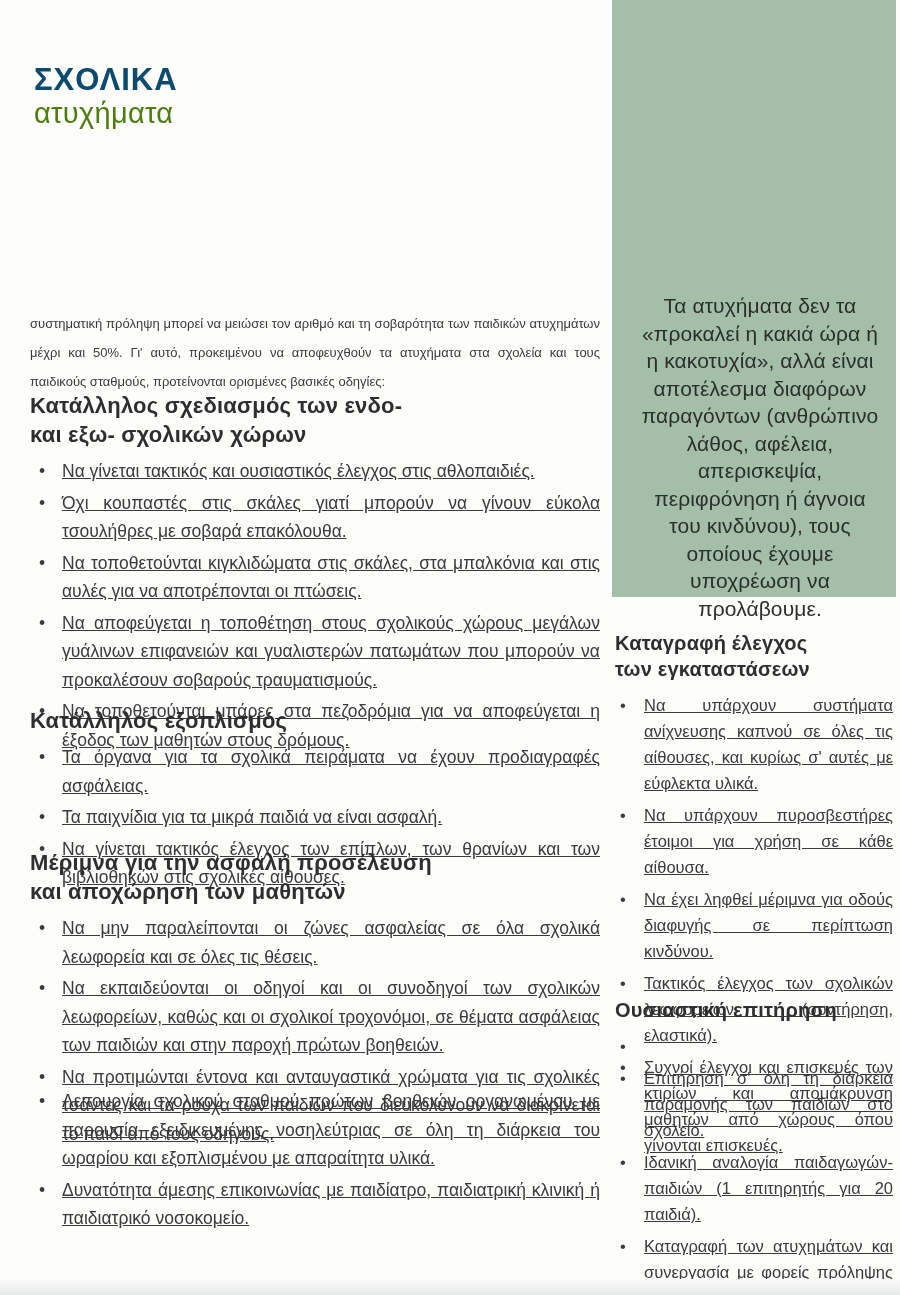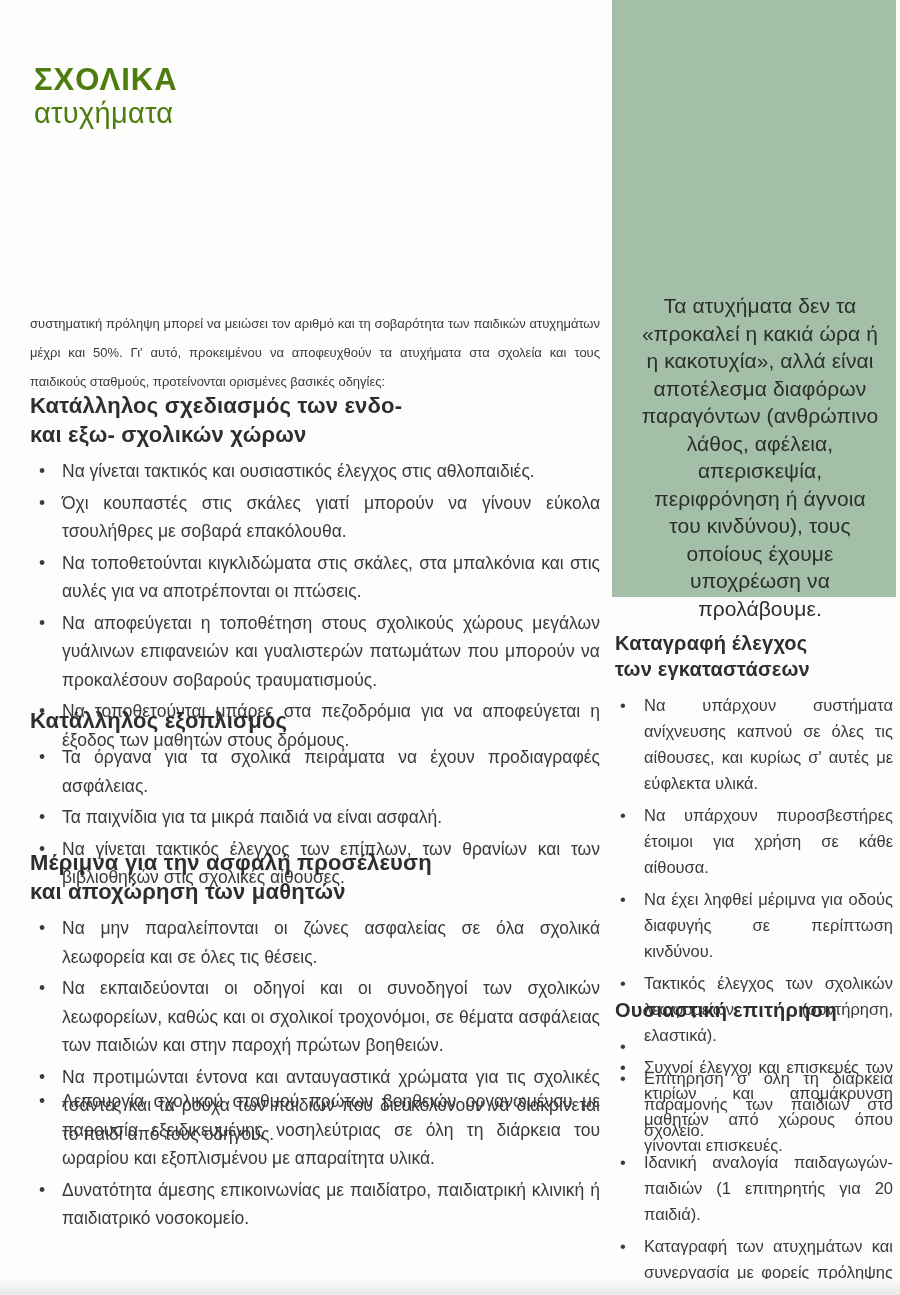--- a/index.html
+++ b/index.html
@@ -25,41 +25,41 @@
     font-size:21px;
     line-height:27.5px;
     color:#2b2e2b;
     letter-spacing:0.1px;
     text-align:center;
   }
   
   .title-block { position:absolute; left:34px; top:62px; }
   .title-line1 {
     font-size:31px; font-weight:bold;
-    color:#4d7c0f; letter-spacing:1px;
+    color:#0c4a6e; letter-spacing:1px;
     line-height:35px;
   }
   .title-line2 {
     font-size:29px; color:#4d7c0f;
     line-height:33px; letter-spacing:0.3px;
   }
   
   .leftcol-section { position:absolute; left:30px; width:570px; }
   .intro {
     position:absolute; left:30px; top:296px; width:570px;
     font-size:13px; line-height:29px; text-align:justify;
   }
   .sec-h {
     font-size:22px; font-weight:bold; color:#2e2e2e;
     line-height:29px; margin:0 0 8px 0;
     white-space:pre-line; letter-spacing:0.2px;
   }
   .b { display:flex; margin:0 0 3px 0; }
   .b .dot { flex:0 0 32px; padding-left:9px; box-sizing:border-box; }
-  .b .btxt { flex:1; text-align:justify; }
+  .b .btxt { flex:1; text-align:justify;text-decoration:underline; }
   .leftcol-section .b { font-size:17.5px; line-height:28.5px; }
   
   .rightcol-section { position:absolute; left:615px; width:278px; }
   .rightcol-section .sec-h { font-size:20px; line-height:26px; margin:0 0 10px 0; }
   .rightcol-section .b { font-size:16.5px; line-height:26px; margin:0 0 6px 0; }
   .rightcol-section .b .dot { flex:0 0 29px; padding-left:5px; }
   
   .bottom-edge {
     position:absolute; left:0; bottom:0;
     width:900px; height:16px;

